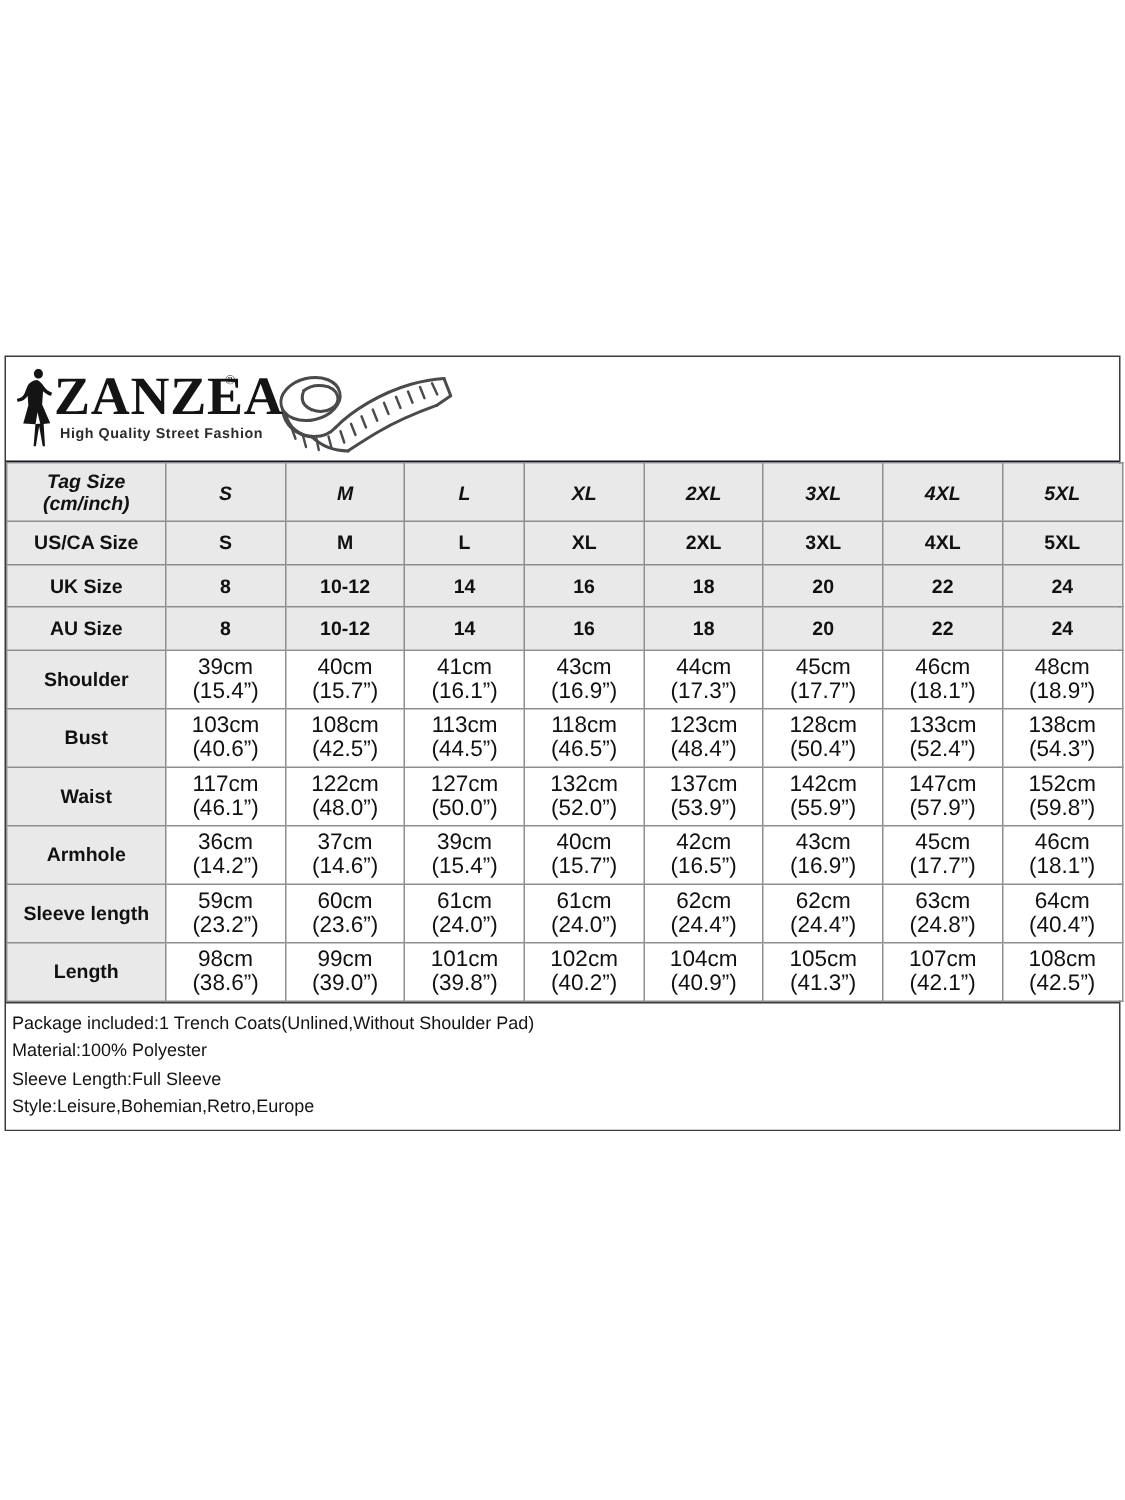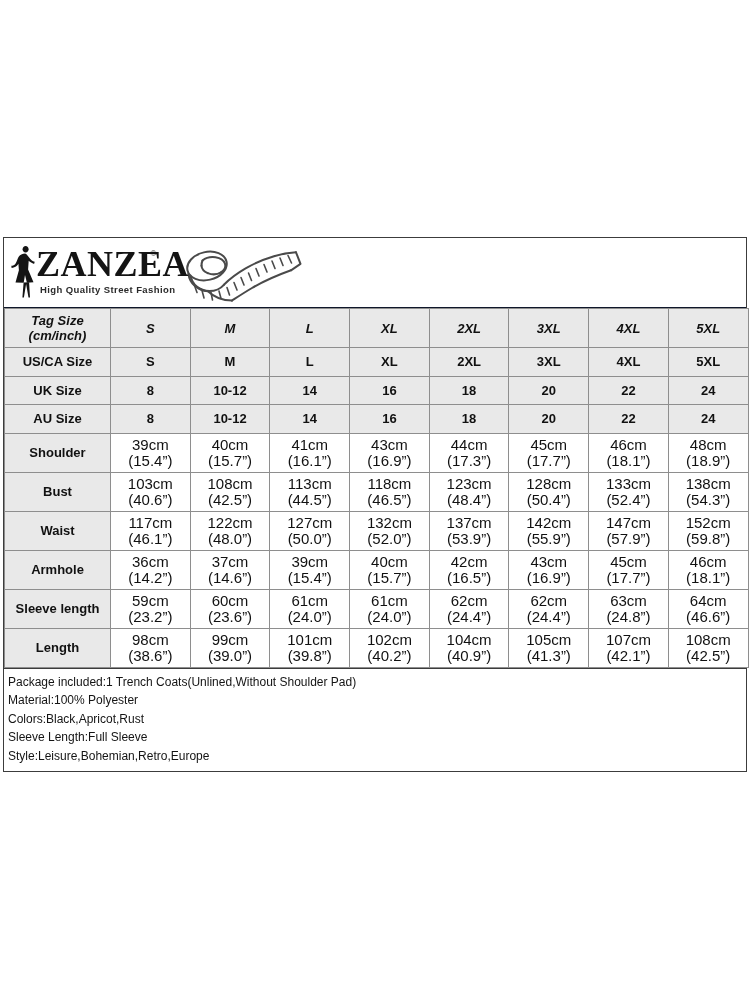--- a/index.html
+++ b/index.html
@@ -453,21 +453,21 @@
         <td>
             <span class="cm-line">62cm</span>
             <span class="in-line">(24.4”)</span>
           </td>
         <td>
             <span class="cm-line">63cm</span>
             <span class="in-line">(24.8”)</span>
           </td>
         <td>
             <span class="cm-line">64cm</span>
-            <span class="in-line">(46.6”)</span>
+            <span class="in-line">(40.4”)</span>
           </td>
       </tr>
 
       <tr class="meas-row">
         <td class="row-label">Length</td>
         <td>
             <span class="cm-line">98cm</span>
             <span class="in-line">(38.6”)</span>
           </td>
         <td>
@@ -499,18 +499,17 @@
             <span class="in-line">(42.5”)</span>
           </td>
       </tr>
 
     </tbody>
   </table>
 
   <div class="footer-block">
     <p>Package included:1 Trench Coats(Unlined,Without Shoulder Pad)</p>
     <p>Material:100% Polyester</p>
-    <p>Colors:Black,Apricot,Rust</p>
     <p>Sleeve Length:Full Sleeve</p>
     <p>Style:Leisure,Bohemian,Retro,Europe</p>
   </div>
 
 </div>
 
 </body></html>

